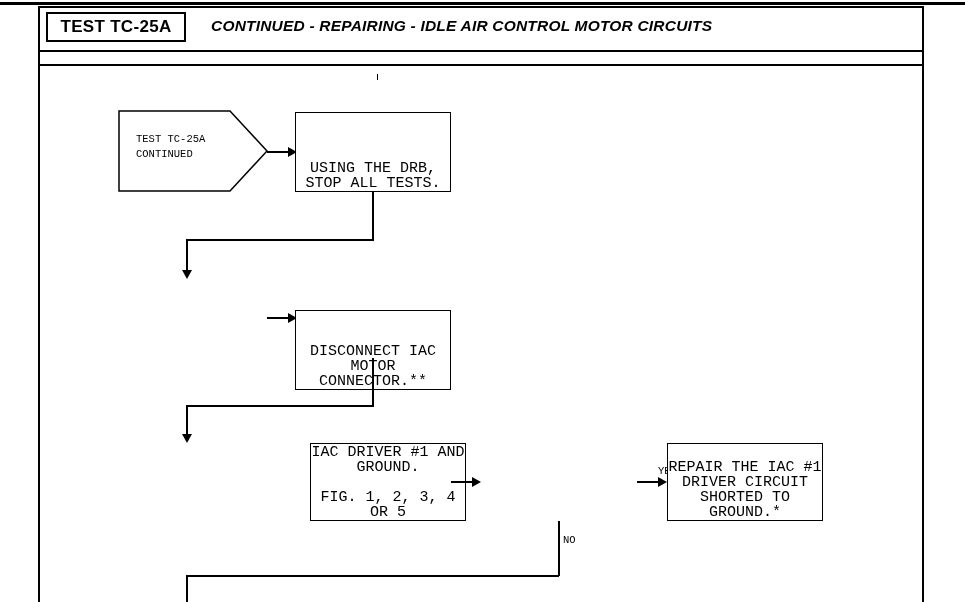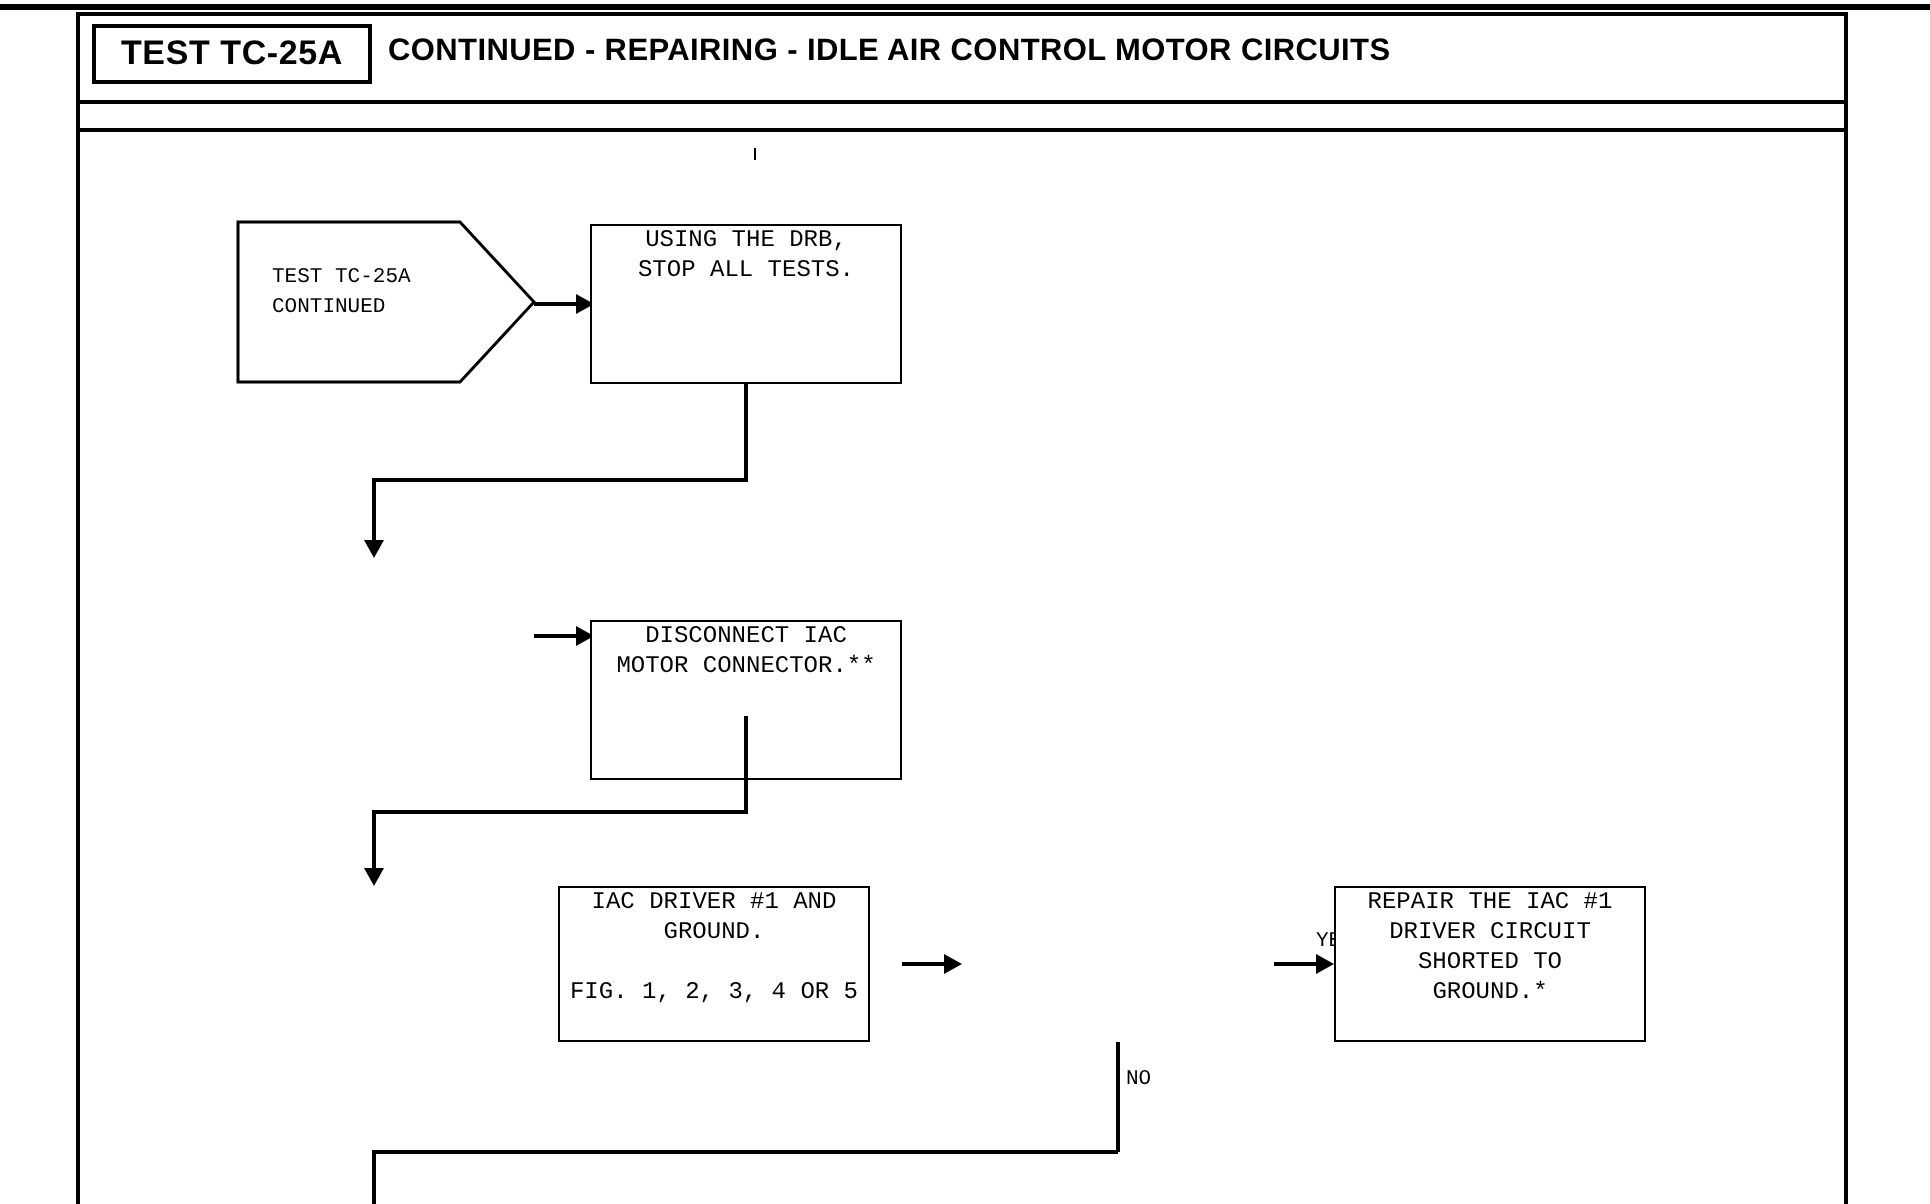--- a/index.html
+++ b/index.html
@@ -64,26 +64,27 @@
     box-sizing: border-box;
     display: flex;
     align-items: center;
     justify-content: center;
     font-weight: bold;
     font-size: 17px;
     letter-spacing: 0.3px;
   }
   .header-title {
     position: absolute;
-    left: 156px;
+    left: 173px;
     top: 11px;
     font-weight: bold;
     font-size: 15.5px;
     letter-spacing: 0.2px;
     white-space: nowrap;
+    font-style: italic;
   }
   
   .drawing-sep {
     position: absolute;
     left: 38px;
     top: 64px;
     width: 886px;
     height: 2px;
     background: #000000;
   }
@@ -96,26 +97,26 @@
     background: #000000;
   }
 
   
   .node {
     position: absolute;
     border: 1.5px solid #000000;
     box-sizing: border-box;
     background: #ffffff;
     font-family: "Liberation Mono", monospace;
-    font-size: 12px;
+    font-size: 15px;
     line-height: 15px;
     display: flex;
     flex-direction: column;
     align-items: center;
-    justify-content: flex-start;
+    justify-content: flex-end;
     text-align: center;
     white-space: pre-line;
     color: #000000;
   }
   .node.left-align {
     align-items: flex-start;
     text-align: left;
     padding-left: 12px;
   }
 
@@ -220,21 +221,21 @@
     <span>DISCONNECT IAC
 MOTOR CONNECTOR.**</span>
   </div>
 
   <div class="conn v-line" style="left:372px; top:358px; height:48px;"></div>
   <div class="conn h-line" style="left:186px; top:405px; width:188px;"></div>
   <div class="conn v-line" style="left:186px; top:405px; height:33px;"></div>
   <div class="arrowhead arrow-down" style="left:182px; top:434px;"></div>
 
 
-  <div class="node" style="left:279px; top:443px; width:156px; height:78px;">
+  <div class="node" style="left:310px; top:443px; width:156px; height:78px;">
     <span>IAC DRIVER #1 AND
 GROUND.
 
 FIG. 1, 2, 3, 4 OR 5</span>
   </div>
 
   <div class="conn h-line" style="left:451px; top:481px; width:22px;"></div>
   <div class="arrowhead arrow-right" style="left:472px; top:477px;"></div>
 
 

